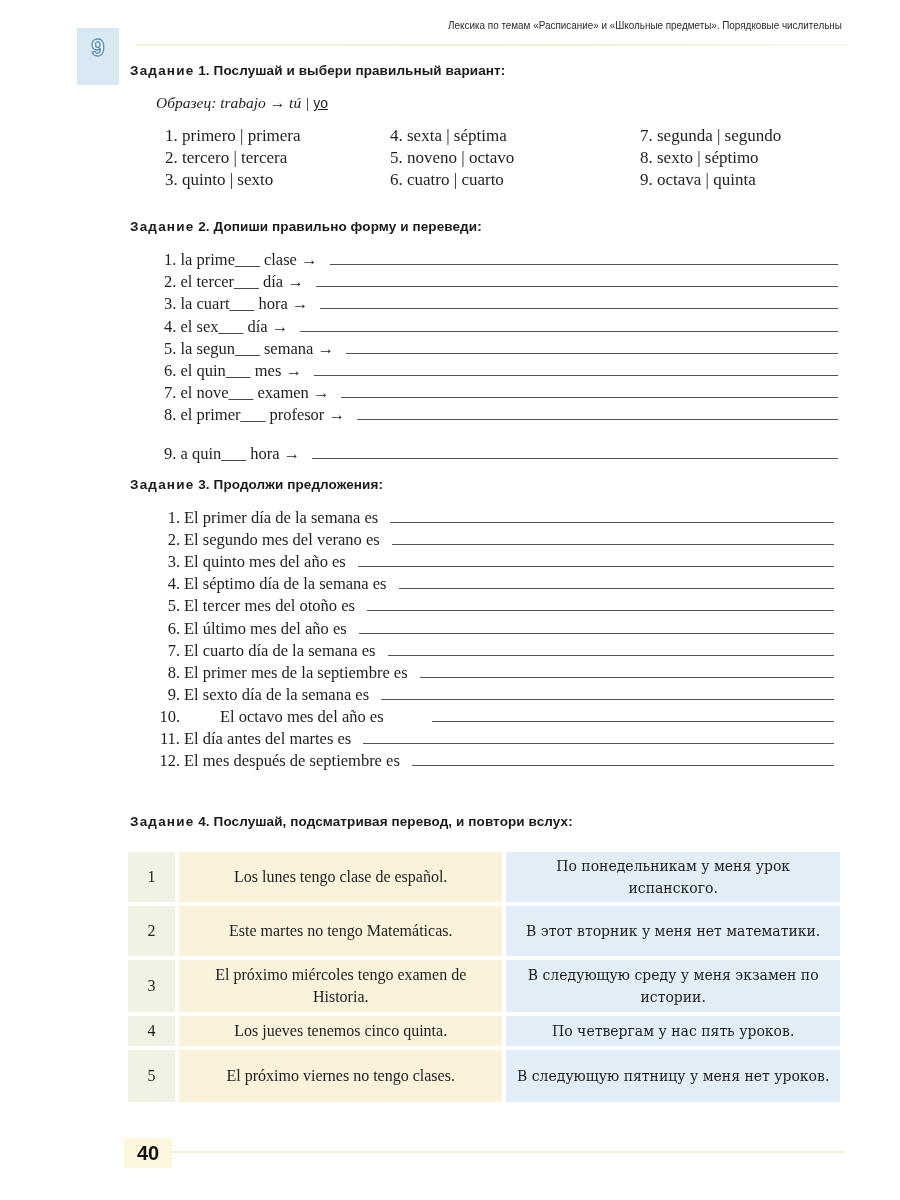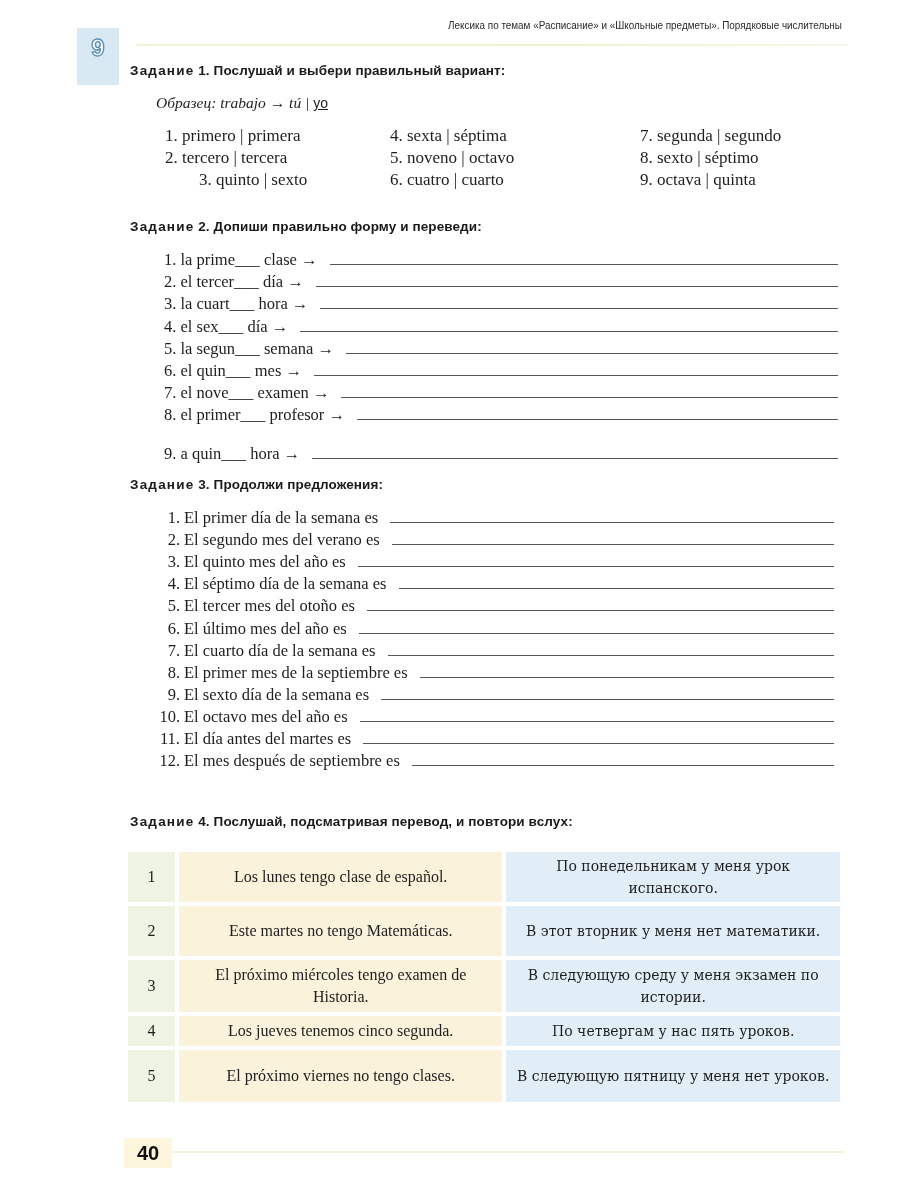--- a/index.html
+++ b/index.html
@@ -77,21 +77,21 @@
 
 <div class="task-title" style="top:63px;">
   <span class="kw">Задание</span>
   <span>1. Послушай и выбери правильный вариант:</span>
 </div>
 <div class="sample">
   <span>Образец: trabajo → tú | </span><span class="ans">yo</span>
 </div>
 <div class="t1-item" style="left:165px;top:126px;">1. primero | primera</div>
 <div class="t1-item" style="left:165px;top:148px;">2. tercero | tercera</div>
-<div class="t1-item" style="left:165px;top:170px;margin-left:34px;">3. quinto | sexto</div>
+<div class="t1-item" style="left:165px;top:170px;">3. quinto | sexto</div>
 <div class="t1-item" style="left:390px;top:126px;">4. sexta | séptima</div>
 <div class="t1-item" style="left:390px;top:148px;">5. noveno | octavo</div>
 <div class="t1-item" style="left:390px;top:170px;">6. cuatro | cuarto</div>
 <div class="t1-item" style="left:640px;top:126px;">7. segunda | segundo</div>
 <div class="t1-item" style="left:640px;top:148px;">8. sexto | séptimo</div>
 <div class="t1-item" style="left:640px;top:170px;">9. octava | quinta</div>
 
 <div class="task-title" style="top:219px;">
   <span class="kw">Задание</span>
   <span>2. Допиши правильно форму и переведи:</span>
@@ -178,21 +178,21 @@
     <div class="line-row row3" style="left: 158px; top: 662.7px; width: 676px;">
       <span class="num">8.</span>
       <span>El primer mes de la septiembre es</span>
       <span class="blank"></span>
     </div>
     <div class="line-row row3" style="left: 158px; top: 684.8px; width: 676px;">
       <span class="num">9.</span>
       <span>El sexto día de la semana es</span>
       <span class="blank"></span>
     </div>
-    <div class="line-row row3" style="left: 158px; top: 706.9px; width: 676px;">
+    <div class="line-row row3" style="left: 158px; top: 706.9px; width: 676px; gap: 36px;">
       <span class="num">10.</span>
       <span>El octavo mes del año es</span>
       <span class="blank"></span>
     </div>
     <div class="line-row row3" style="left: 158px; top: 729px; width: 676px;">
       <span class="num">11.</span>
       <span>El día antes del martes es</span>
       <span class="blank"></span>
     </div>
     <div class="line-row row3" style="left: 158px; top: 751.1px; width: 676px;">
@@ -218,21 +218,21 @@
         <td class="es">Este martes no tengo Matemáticas.</td>
         <td class="ru">В этот вторник у меня нет математики.</td>
       </tr>
       <tr style="height: 52px;">
         <td class="n">3</td>
         <td class="es">El próximo miércoles tengo examen de Historia.</td>
         <td class="ru">В следующую среду у меня экзамен по истории.</td>
       </tr>
       <tr style="height: 30px;">
         <td class="n">4</td>
-        <td class="es">Los jueves tenemos cinco segunda.</td>
+        <td class="es">Los jueves tenemos cinco quinta.</td>
         <td class="ru">По четвергам у нас пять уроков.</td>
       </tr>
       <tr style="height: 52px;">
         <td class="n">5</td>
         <td class="es">El próximo viernes no tengo clases.</td>
         <td class="ru">В следующую пятницу у меня нет уроков.</td>
       </tr>
     </tbody>
 </table>
 

